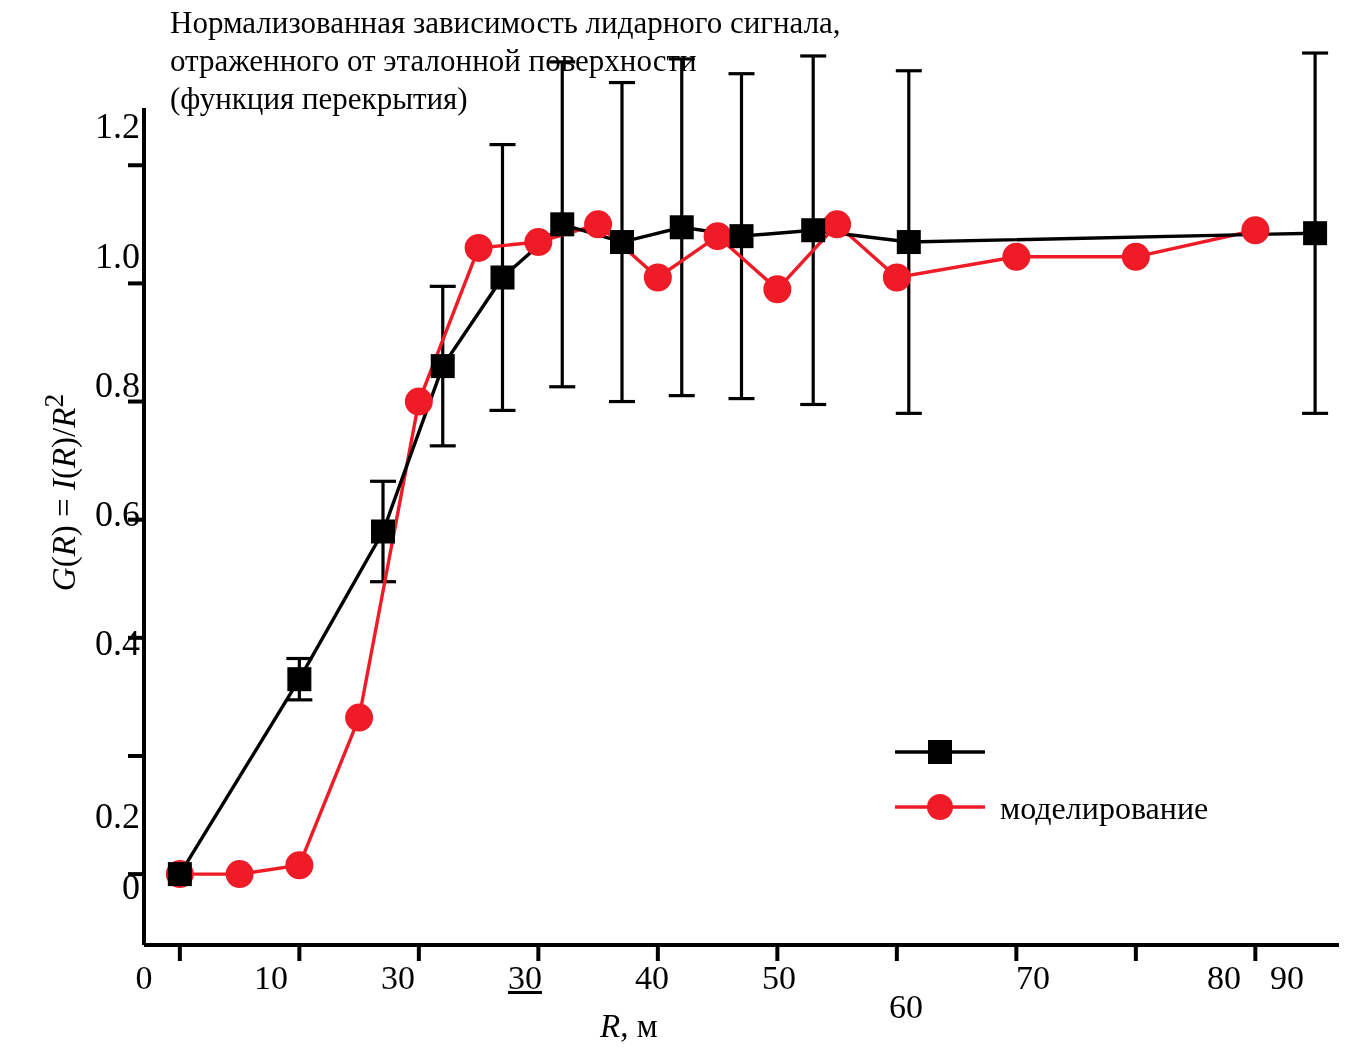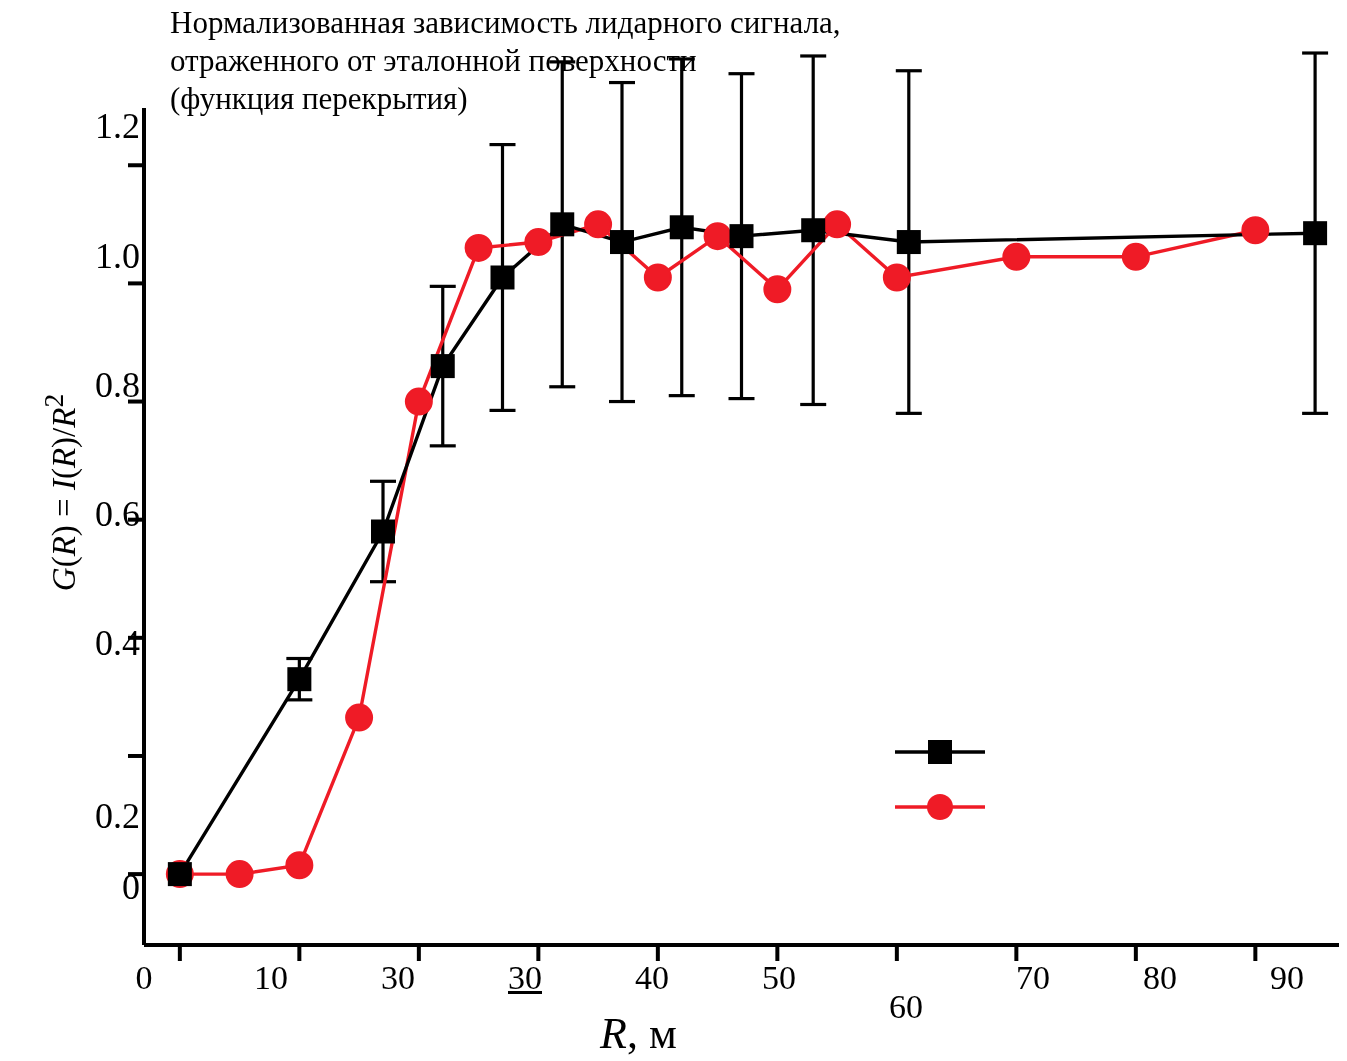--- a/index.html
+++ b/index.html
@@ -40,21 +40,21 @@
     text-align: center;
     transform: rotate(-90deg);
     transform-origin: center center;
     font-size: 33px;
     font-family: "Liberation Serif", serif;
   }
   .axis-label-x {
     position: absolute;
     left: 600px;
     top: 1008px;
-    font-size: 44px;
+    font-size: 33px;
     font-family: "Liberation Serif", serif;
   }
   .tick-label-y {
     position: absolute;
     text-align: right;
     font-size: 36px;
     font-family: Liberation Serif, serif;
   }
   .tick-label-x {
     position: absolute;
@@ -92,23 +92,24 @@
   <div class="tick-label-y" style="left:50px; top:866px; width:90px;">0</div>
 
   <div class="tick-label-x" style="left:116px; top:959px; width:56px;">0</div>
   <div class="tick-label-x" style="left:243px; top:959px; width:56px;">10</div>
   <div class="tick-label-x" style="left:370px; top:959px; width:56px;">30</div>
   <div class="tick-label-x" style="left:497px; top:959px; width:56px;text-decoration:underline;">30</div>
   <div class="tick-label-x" style="left:624px; top:959px; width:56px;">40</div>
   <div class="tick-label-x" style="left:751px; top:959px; width:56px;">50</div>
   <div class="tick-label-x" style="left:878px; top:959px; width:56px;margin-top:29px;">60</div>
   <div class="tick-label-x" style="left:1005px; top:959px; width:56px;">70</div>
-  <div class="tick-label-x" style="left:1121px; top:959px; width:56px;text-align:right;">80</div>
+  <div class="tick-label-x" style="left:1196px; top:959px; width:56px;">80</div>
   <div class="tick-label-x" style="left:1259px; top:959px; width:56px;">90</div>
 
+  <div class="legend-label" style="left:1000px; top:790px;">моделирование</div>
 
   <svg id="plot" width="1347" height="1061">
       <line x1="144" y1="108" x2="144" y2="945" stroke="#000" stroke-width="4"></line>
       <line x1="144" y1="945" x2="1339" y2="945" stroke="#000" stroke-width="4"></line>
       <line x1="144" y1="874.1142857142858" x2="128" y2="874.1142857142858" stroke="#000" stroke-width="4"></line>
       <line x1="144" y1="755.9714285714285" x2="128" y2="755.9714285714285" stroke="#000" stroke-width="4"></line>
       <line x1="144" y1="637.8285714285714" x2="128" y2="637.8285714285714" stroke="#000" stroke-width="4"></line>
       <line x1="144" y1="519.6857142857143" x2="128" y2="519.6857142857143" stroke="#000" stroke-width="4"></line>
       <line x1="144" y1="401.5428571428571" x2="128" y2="401.5428571428571" stroke="#000" stroke-width="4"></line>
       <line x1="144" y1="283.39999999999986" x2="128" y2="283.39999999999986" stroke="#000" stroke-width="4"></line>

